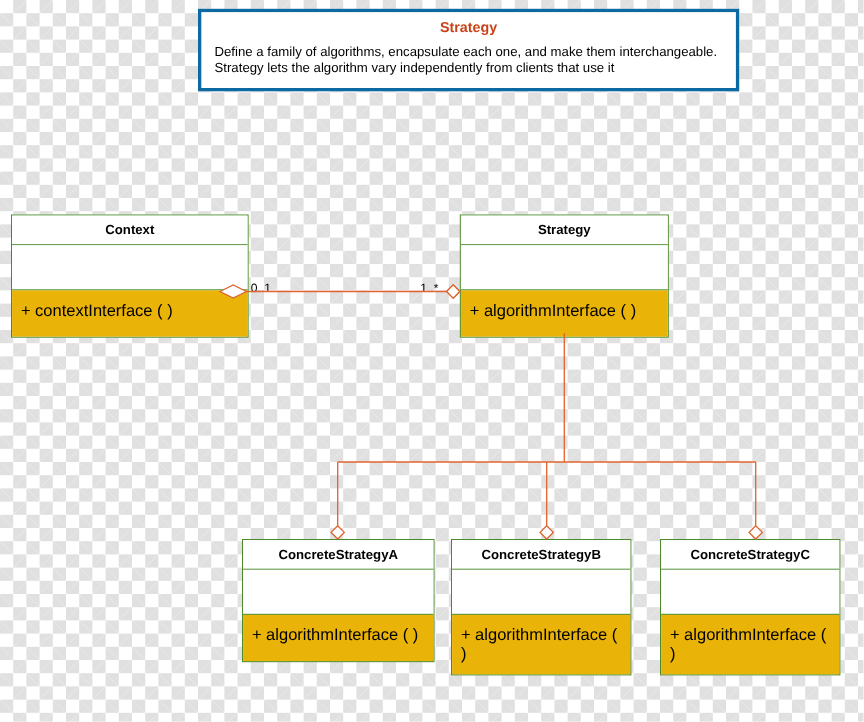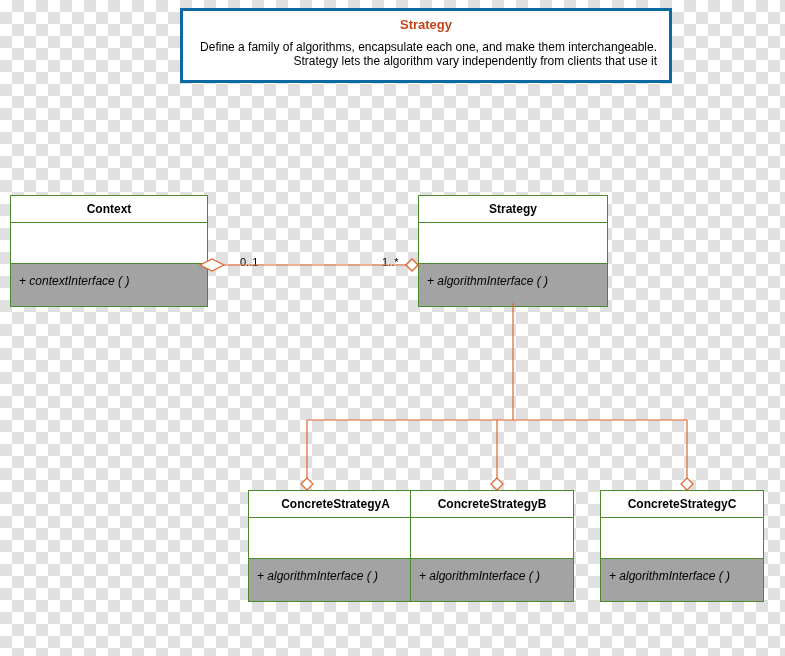--- a/index.html
+++ b/index.html
@@ -46,21 +46,21 @@
     font-size: 13px;
     margin-bottom: 8px;
   }
   .title-box .def-label {
     font-weight: bold;
     font-size: 12px;
     margin-bottom: 2px;
   }
   .title-box .def-text {
     font-size: 12px;
-    text-align: right;
+    text-align: left;
     padding: 0 2px;
   }
   
   .uml {
     position: absolute;
     border: 1px solid #4b8a2a;
     background: #fff;
     box-sizing: border-box;
   }
   .uml .header {
@@ -71,24 +71,23 @@
     border-bottom: 1px solid #4b8a2a;
     background: #fff;
   }
   .uml .attrs {
     height: 40px;
     border-bottom: 1px solid #4b8a2a;
     background: #fff;
   }
   .uml .ops {
     padding: 10px 8px;
-    font-size: 12px;
-    background: #a3a3a3;
+    font-size: 15px;
+    background: #eab308;
     min-height: 22px;
-    font-style: italic;
   }
   
   .mlabel {
     position: absolute;
     font-size: 11px;
     color: #000;
     background: transparent;
   }
   
   svg.connectors {
@@ -104,37 +103,37 @@
 </head>
 <body>
 
 <div class="canvas">
 
   <div class="title-box">
     <div class="title">Strategy</div>
     <div class="def-text">Define a family of algorithms, encapsulate each one, and make them interchangeable. Strategy lets the algorithm vary independently from clients that use it</div>
   </div>
 
-  <div class="uml" style="left:10px; top:195px; width:198px;">
+  <div class="uml" style="left:10px; top:195px; width:216px;">
     <div class="header">Context</div>
     <div class="attrs"></div>
     <div class="ops">
       <span>+ contextInterface ( )</span>
     </div>
   </div>
 
   <div class="uml" style="left:418px; top:195px; width:190px;">
     <div class="header">Strategy</div>
     <div class="attrs"></div>
     <div class="ops">
       <span>+ algorithmInterface ( )</span>
     </div>
   </div>
 
-  <div class="uml" style="left:220px; top:490px; width:175px;margin-left:28px;">
+  <div class="uml" style="left:220px; top:490px; width:175px;">
     <div class="header">ConcreteStrategyA</div>
     <div class="attrs"></div>
     <div class="ops">
       <span>+ algorithmInterface ( )</span>
     </div>
   </div>
 
   <div class="uml" style="left:410px; top:490px; width:164px;">
     <div class="header">ConcreteStrategyB</div>
     <div class="attrs"></div>
@@ -144,21 +143,21 @@
   </div>
 
   <div class="uml" style="left:600px; top:490px; width:164px;">
     <div class="header">ConcreteStrategyC</div>
     <div class="attrs"></div>
     <div class="ops">
       <span>+ algorithmInterface ( )</span>
     </div>
   </div>
 
-  <div class="mlabel" style="left:240px; top:256px;">0..1</div>
+  <div class="mlabel" style="left:228px; top:256px;">0..1</div>
   <div class="mlabel" style="left:382px; top:256px;">1..*</div>
 
   <svg class="connectors">
 
     <polygon class="diamond" points="200,265 212,259 224,265 212,271"></polygon>
 
     <line class="conn" x1="224" y1="265" x2="406" y2="265"></line>
 
     <polygon class="diamond" points="406,265 412,259 418,265 412,271" transform="translate(0,0)"></polygon>
     <polygon class="diamond" points="406,265 412,259 418,265 412,271" style="display:none"></polygon>

